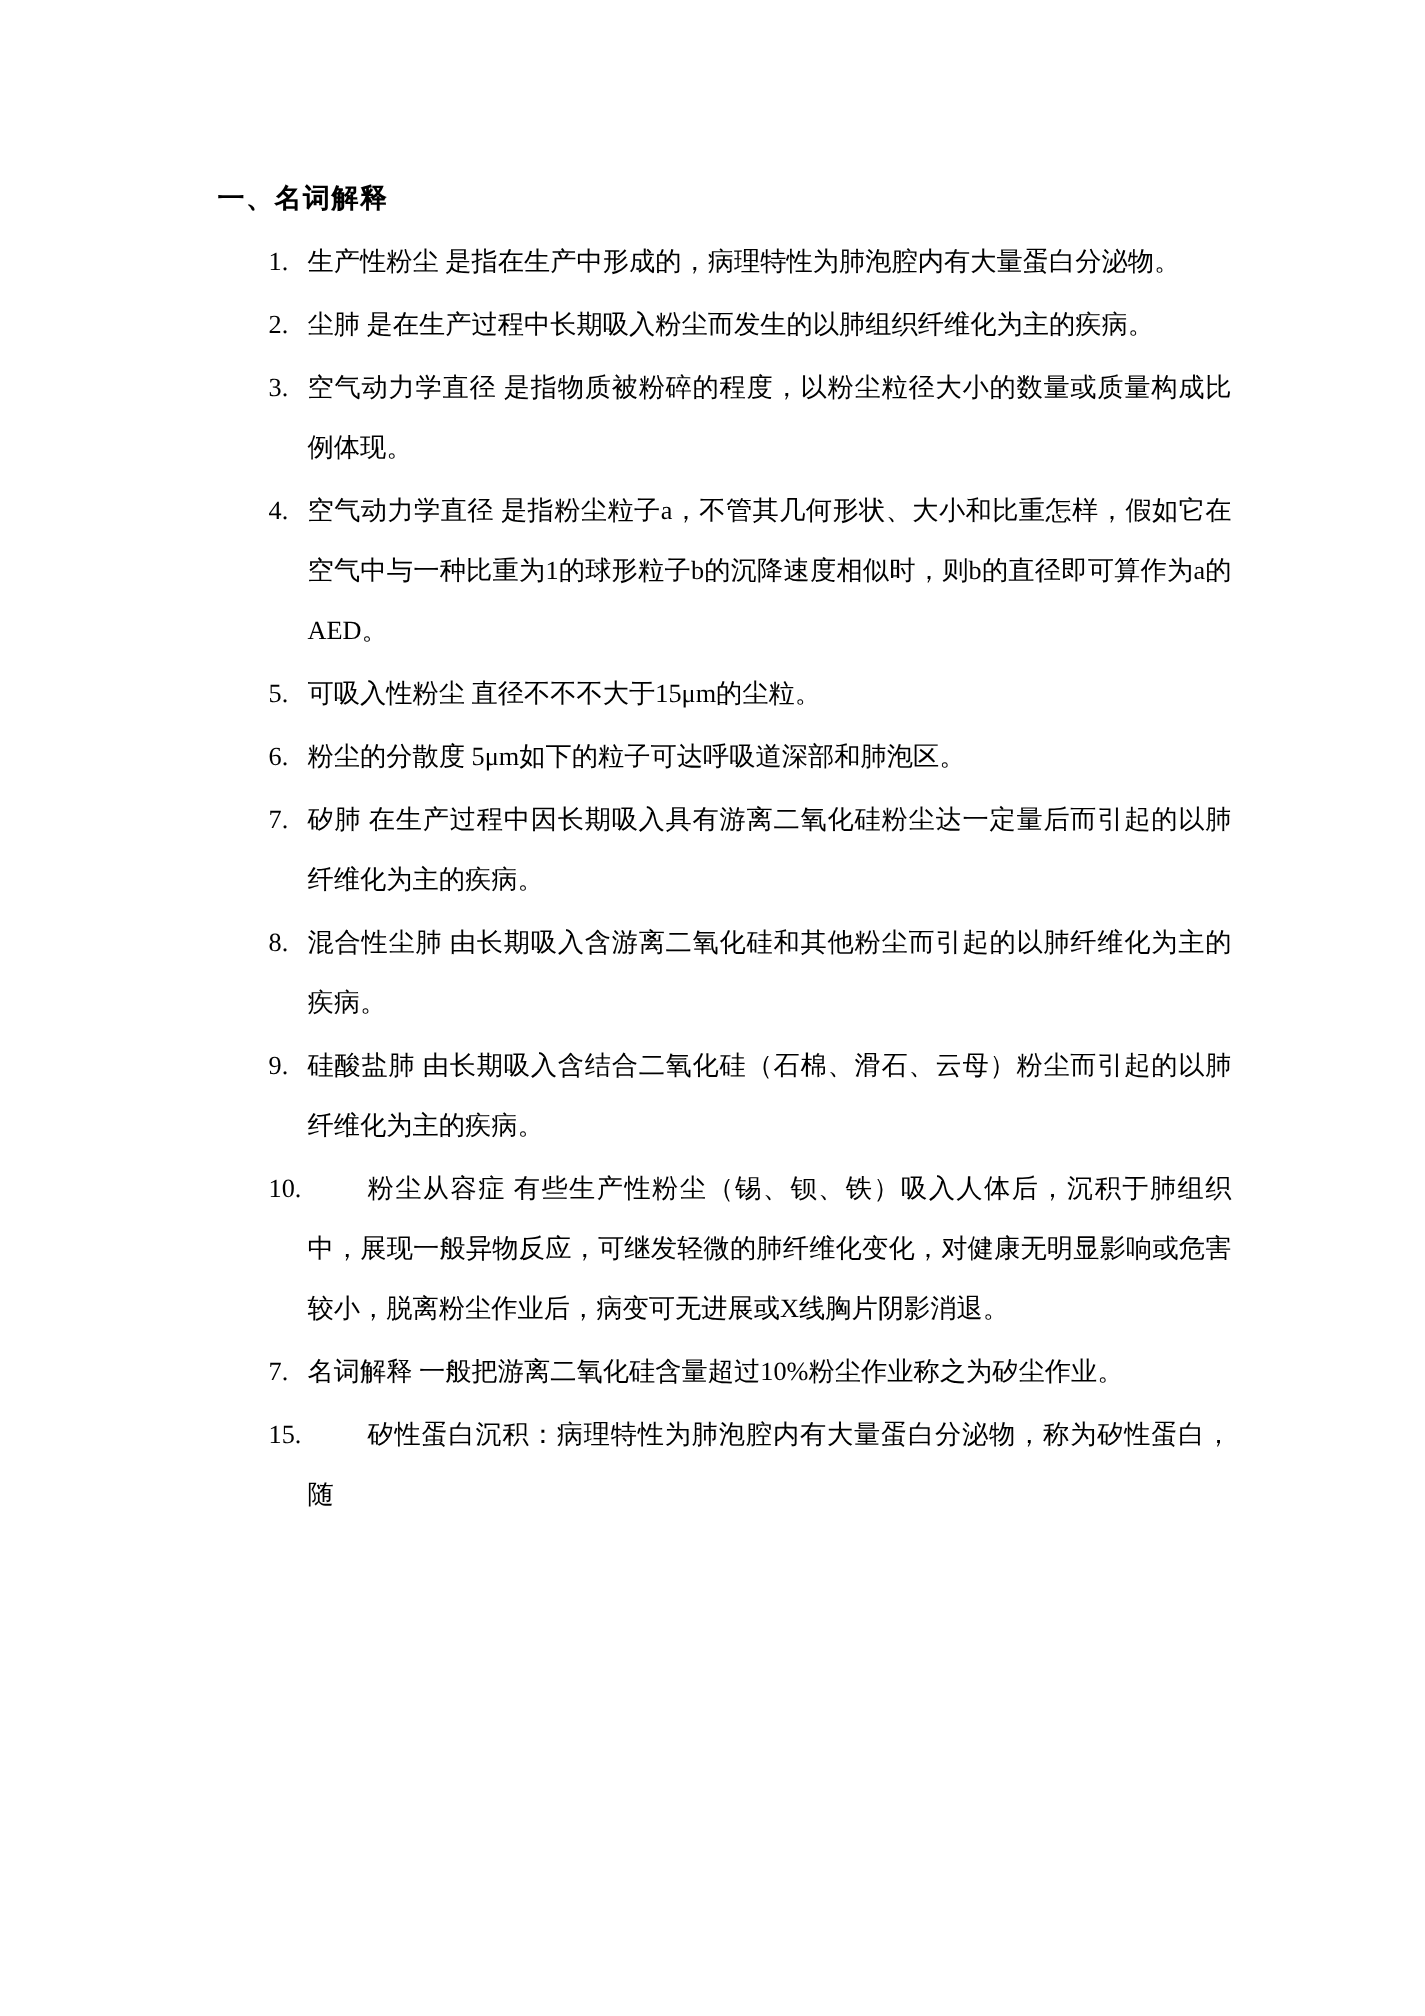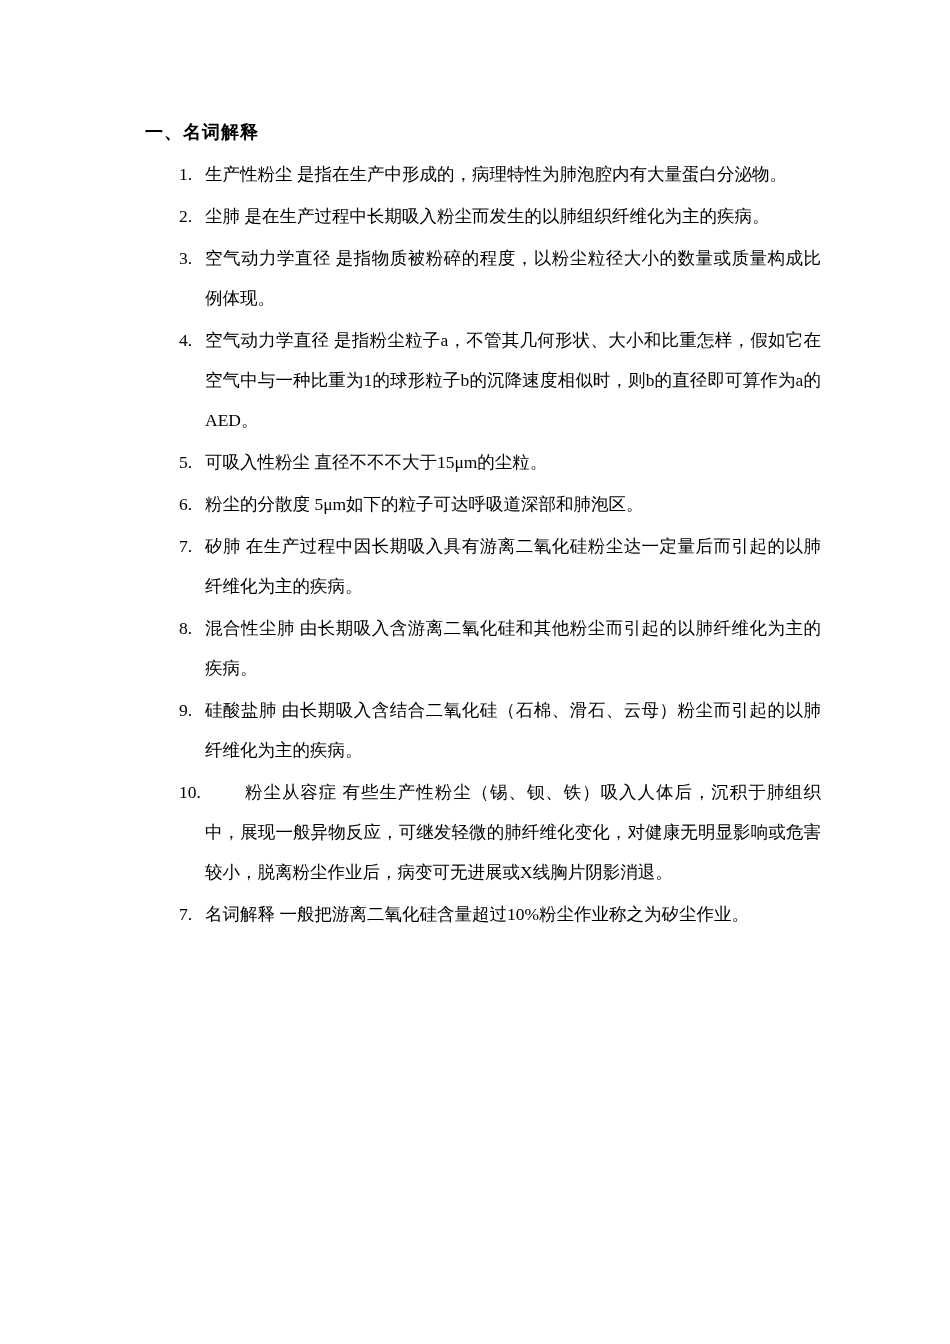--- a/index.html
+++ b/index.html
@@ -65,15 +65,16 @@
         <div class="item"><span class="num">2.</span><span class="term">尘肺</span> <span class="def">是在生产过程中长期吸入粉尘而发生的以肺组织纤维化为主的疾病。</span></div>
         <div class="item"><span class="num">3.</span><span class="term">空气动力学直径</span> <span class="def">是指物质被粉碎的程度，以粉尘粒径大小的数量或质量构成比例体现。</span></div>
         <div class="item"><span class="num">4.</span><span class="term">空气动力学直径</span> <span class="def">是指粉尘粒子a，不管其几何形状、大小和比重怎样，假如它在空气中与一种比重为1的球形粒子b的沉降速度相似时，则b的直径即可算作为a的AED。</span></div>
         <div class="item"><span class="num">5.</span><span class="term">可吸入性粉尘</span> <span class="def">直径不不不大于15μm的尘粒。</span></div>
         <div class="item"><span class="num">6.</span><span class="term">粉尘的分散度</span> <span class="def">5μm如下的粒子可达呼吸道深部和肺泡区。</span></div>
         <div class="item"><span class="num">7.</span><span class="term">矽肺</span> <span class="def">在生产过程中因长期吸入具有游离二氧化硅粉尘达一定量后而引起的以肺纤维化为主的疾病。</span></div>
         <div class="item"><span class="num">8.</span><span class="term">混合性尘肺</span> <span class="def">由长期吸入含游离二氧化硅和其他粉尘而引起的以肺纤维化为主的疾病。</span></div>
         <div class="item"><span class="num">9.</span><span class="term">硅酸盐肺</span> <span class="def">由长期吸入含结合二氧化硅（石棉、滑石、云母）粉尘而引起的以肺纤维化为主的疾病。</span></div>
         <div class="item tab"><span class="num">10.</span><span class="term">粉尘从容症</span> <span class="def">有些生产性粉尘（锡、钡、铁）吸入人体后，沉积于肺组织中，展现一般异物反应，可继发轻微的肺纤维化变化，对健康无明显影响或危害较小，脱离粉尘作业后，病变可无进展或X线胸片阴影消退。</span></div>
         <div class="item"><span class="num">7.</span><span class="term">名词解释</span> <span class="def">一般把游离二氧化硅含量超过10%粉尘作业称之为矽尘作业。</span></div>
+        <div class="item tab"><span class="num">15.</span><span class="term">矽性蛋白沉积：</span><span class="def">病理特性为肺泡腔内有大量蛋白分泌物，称为矽性蛋白，随</span></div>
       </div>
   </div>
 </div>
 
 </body></html>

